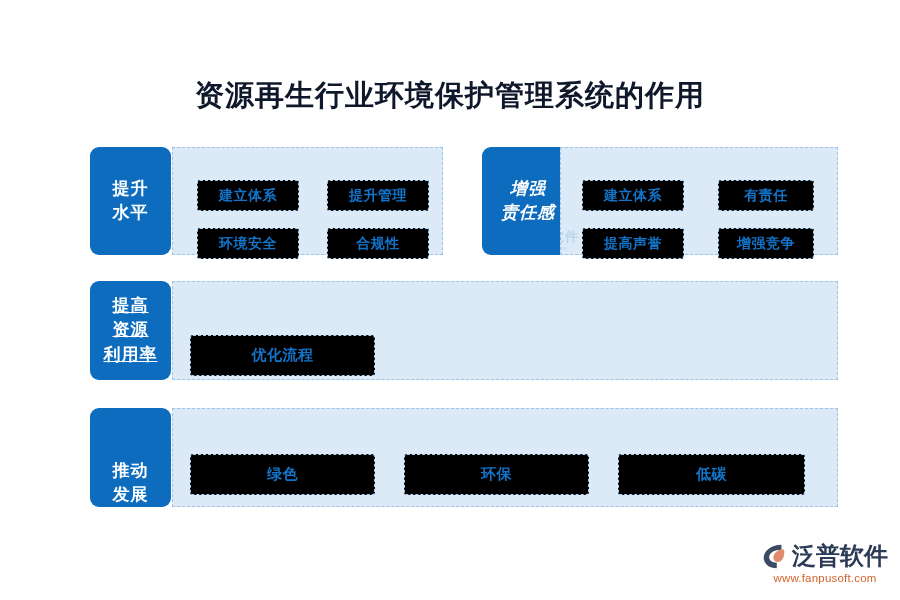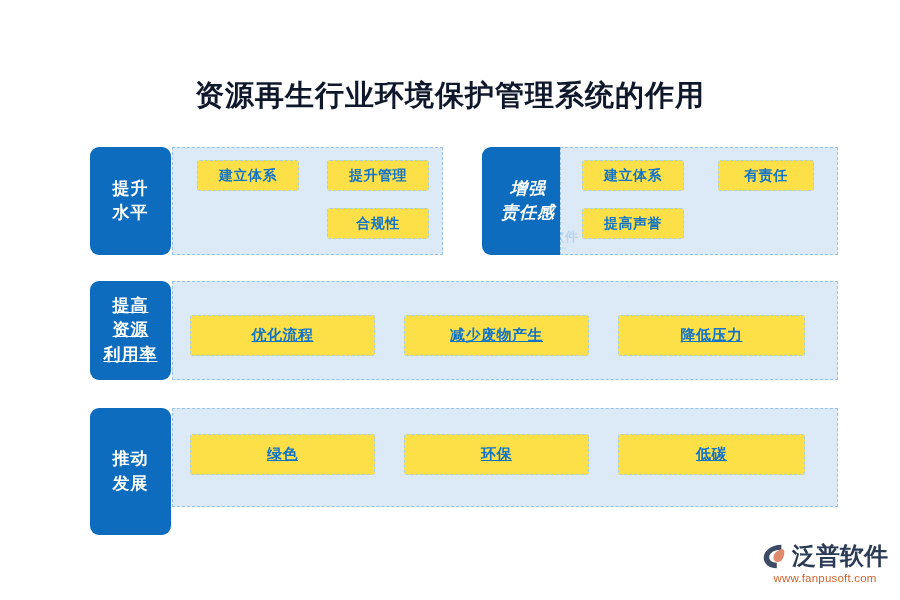--- a/index.html
+++ b/index.html
@@ -58,33 +58,34 @@
   .panel {
     position: absolute;
     background: #dce9f6;
     border: 1px dashed #9dc4e4;
     box-sizing: border-box;
   }
 
   
   .card {
     position: absolute;
-    background: #fde047;
+    background: #000000;
     border: 1px dashed #a9cdea;
     border-radius: 3px;
     box-sizing: border-box;
     display: flex;
     align-items: center;
     justify-content: center;
     color: #1273c8;
     font-weight: bold;
     white-space: nowrap;
+    margin-top: 20px;
   }
   .card.sm { font-size: 14px; letter-spacing: .5px; }
-  .card.lg { font-size: 15px; letter-spacing: .5px; text-decoration: underline; }
+  .card.lg { font-size: 15px; letter-spacing: .5px; }
 
   
   .watermark {
     position: absolute;
     display: flex;
     align-items: center;
     gap: 4px;
     opacity: .16;
     pointer-events: none;
   }
@@ -142,32 +143,34 @@
 
   <div class="label-box" style="left:70px; top:147px; width:81px; height:108px;">
     <span>提升</span>
     <span>水平</span>
   </div>
 
   <div class="panel" style="left:172px; top:147px; width:271px; height:108px;"></div>
 
   <div class="card sm" style="left:197px; top:160px; width:102px; height:31px;">建立体系</div>
   <div class="card sm" style="left:327px; top:160px; width:102px; height:31px;">提升管理</div>
+  <div class="card sm" style="left:197px; top:208px; width:102px; height:31px;">环境安全</div>
   <div class="card sm" style="left:327px; top:208px; width:102px; height:31px;">合规性</div>
 
   <div class="label-box" style="left:462px; top:147px; width:92px; height:108px;font-style:italic;">
     <span>增强</span>
     <span>责任感</span>
   </div>
 
   <div class="panel" style="left:560px; top:147px; width:278px; height:108px;"></div>
 
   <div class="card sm" style="left:582px; top:160px; width:102px; height:31px;">建立体系</div>
   <div class="card sm" style="left:582px; top:208px; width:102px; height:31px;">提高声誉</div>
   <div class="card sm" style="left:718px; top:160px; width:96px; height:31px;">有责任</div>
+  <div class="card sm" style="left:718px; top:208px; width:96px; height:31px;">增强竞争</div>
 
   <div class="watermark" style="left:505px; top:228px;">
     <svg width="14" height="14" viewBox="0 0 32 32">
       <path d="M22 3 C9 3 3 11 3 17 C3 25 10 30 18 30 L18 24 C12 24 9 21 9 17 C9 12 14 9 22 9 Z" fill="#0d6cbd"></path>
       <path d="M24 8 C17 9 13 13 13 18 C13 21 15 23 18 23 C23 23 26 18 26 11 Z" fill="#0d6cbd"></path>
     </svg>
     <div>
       <div class="wm-text">泛普软件</div>
       <div class="wm-sub">FANPU SOFTWARE</div>
     </div>
@@ -175,24 +178,22 @@
 
   <div class="label-box" style="left:70px; top:281px; width:81px; height:99px;text-decoration:underline;">
     <span>提高</span>
     <span>资源</span>
     <span>利用率</span>
   </div>
 
   <div class="panel" style="left:172px; top:281px; width:666px; height:99px;"></div>
 
   <div class="card lg" style="left:190px; top:315px; width:185px; height:41px;">优化流程</div>
-  <div class="card lg" style="left:404px; top:315px; width:185px; height:41px;">减少废物产生</div>
-  <div class="card lg" style="left:618px; top:315px; width:187px; height:41px;">降低压力</div>
-
-  <div class="label-box" style="left:70px; top:408px; width:81px; height:127px;">
+
+  <div class="label-box" style="left:70px; top:408px; width:81px; height:99px;justify-content:flex-end;">
     <span>推动</span>
     <span>发展</span>
   </div>
 
   <div class="panel" style="left:172px; top:408px; width:666px; height:99px;"></div>
 
   <div class="card lg" style="left:190px; top:434px; width:185px; height:41px;">绿色</div>
   <div class="card lg" style="left:404px; top:434px; width:185px; height:41px;">环保</div>
   <div class="card lg" style="left:618px; top:434px; width:187px; height:41px;">低碳</div>
 

